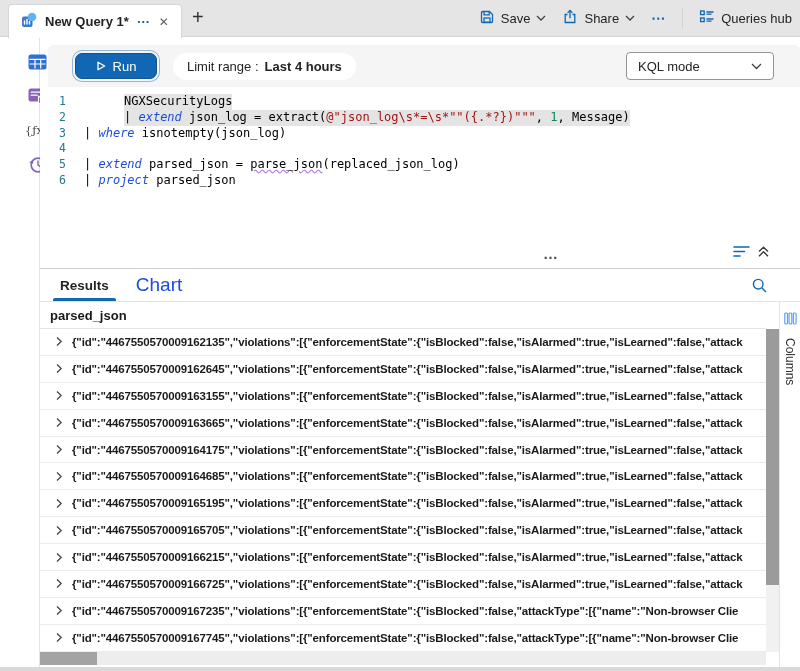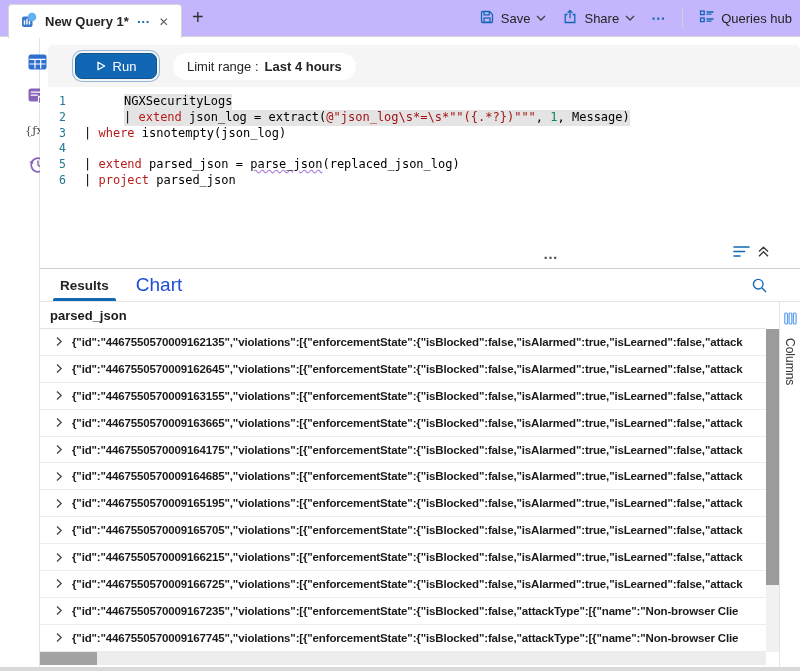--- a/index.html
+++ b/index.html
@@ -1,21 +1,21 @@
 <!DOCTYPE html>
 <html><head>
 <meta charset="utf-8">
 <style>
   * { margin:0; padding:0; box-sizing:border-box; }
   html,body { background:#fff; }
   .screen { position:relative; width:800px; height:671px; background:#fff; overflow:hidden;
             font-family:"Liberation Sans",sans-serif; color:#242424; }
 
   
-  .topbar { position:absolute; left:0; top:0; width:800px; height:37px; background:#c4b5fd;
+  .topbar { position:absolute; left:0; top:0; width:800px; height:37px; background:#e5e5e5;
             border-bottom:1px solid #d6d6d6; z-index:2; }
   .doc-tab { position:absolute; left:8px; top:4px; height:34px; display:flex; align-items:center;
              gap:8px; padding:0 12px; background:#fff; border:1px solid #d6d6d6; border-bottom:none;
              border-radius:4px 4px 0 0; }
   .doc-tab-title { font-size:13px; font-weight:700; color:#242424; white-space:nowrap; }
   .tab-more { color:#1267b4; font-size:13px; font-weight:700; letter-spacing:1px; cursor:pointer; }
   .tab-close { color:#605e5c; font-size:12px; cursor:pointer; }
   .newtab-btn { position:absolute; left:192px; top:6px; font-size:20px; font-weight:300; color:#323130; cursor:pointer; }
   .top-actions { position:absolute; right:8px; top:0; height:36px; display:flex; align-items:center; gap:16px; font-size:13px; }
   .action { display:flex; align-items:center; gap:6px; cursor:pointer; }
@@ -45,21 +45,21 @@
                 border:1px solid #949494; border-radius:4px; display:flex; align-items:center;
                 justify-content:space-between; padding:0 11px; font-size:13px; cursor:pointer; }
 
   
   .editor { position:absolute; left:40px; top:87px; width:760px; height:152px; background:#fff;
             padding-top:7px; font-family:"DejaVu Sans Mono",monospace; font-size:12px; line-height:15.8px; }
   .code-line { display:flex; cursor:text; }
   .ln { flex:0 0 26px; width:26px; text-align:right; color:#237893; font-size:11.5px; margin-right:18px; }
   .code-text { white-space:pre; color:#000; }
   .code-text.hl { background:#e4e4e4;margin-left:40px; }
-  .kw { color:#b91c1c; }
+  .kw { color:#1d4ed8;font-style:italic; }
   .str { color:#a31515; }
   .num { color:#098658; }
   .squiggle { text-decoration:underline; text-decoration-style:wavy; text-decoration-color:#b180d7; }
 
   
   .editor-footer { position:absolute; left:40px; top:239px; width:760px; height:29px; background:#fff; }
   .footer-icons { position:absolute; right:30px; top:5px; display:flex; align-items:center; gap:7px; }
   .splitter-dots { position:absolute; left:503px; top:6px; color:#505050; font-size:15px; font-weight:700; letter-spacing:1px; cursor:row-resize; }
 
   
@@ -175,20 +175,26 @@
     <button class="run-btn">
       <svg width="10" height="10" viewBox="0 0 10 10" fill="none" stroke="#fff" stroke-width="1.3" stroke-linejoin="round">
           <path d="M2 1.2l6.6 3.8L2 8.8z"></path>
         </svg>
       <span>Run</span>
     </button>
     <span class="pill pill-time">
       <span>Limit range :</span>
       <b>Last 4 hours</b>
     </span>
+    <span class="kql-select">
+      <span>KQL mode</span>
+      <svg width="11" height="7" viewBox="0 0 11 7" fill="none" stroke="#424242" stroke-width="1.3">
+          <path d="M1 1l4.5 4.5L10 1"></path>
+        </svg>
+    </span>
   </div>
 
   <div class="editor">
     <div>
         <div class="code-line">
           <span class="ln">1</span>
           <span class="code-text hl"><span class="plain">NGXSecurityLogs</span></span>
         </div>
         <div class="code-line">
           <span class="ln">2</span>

